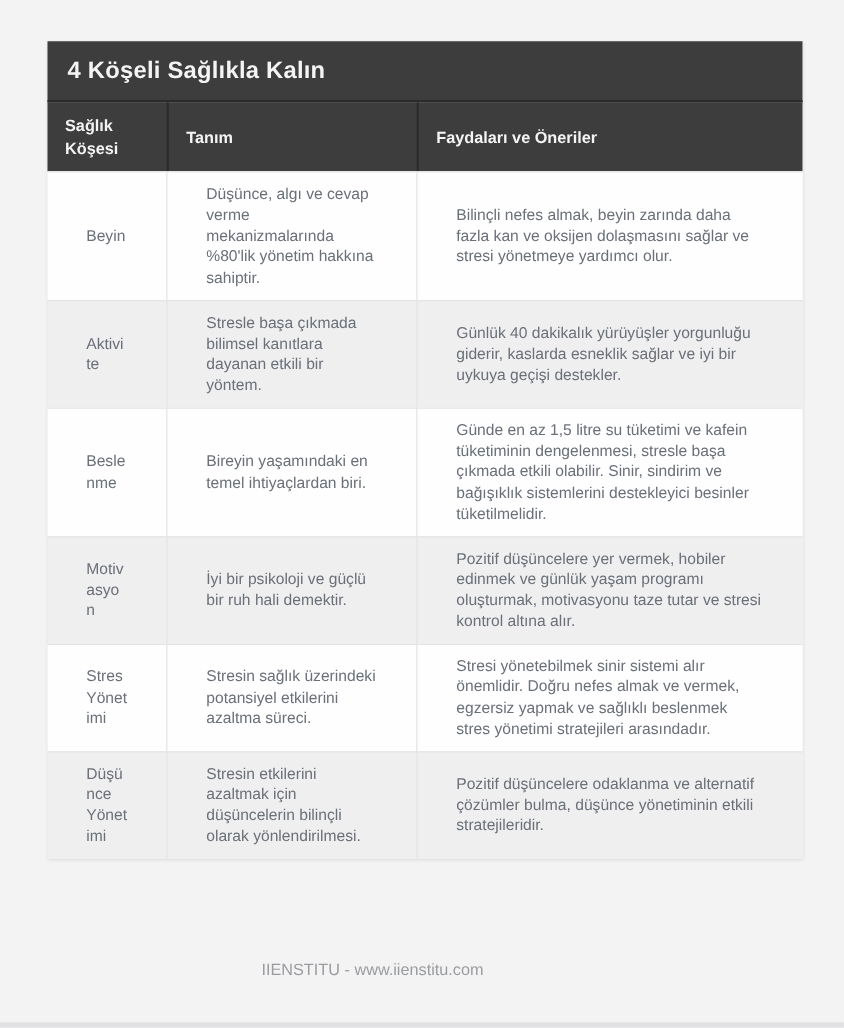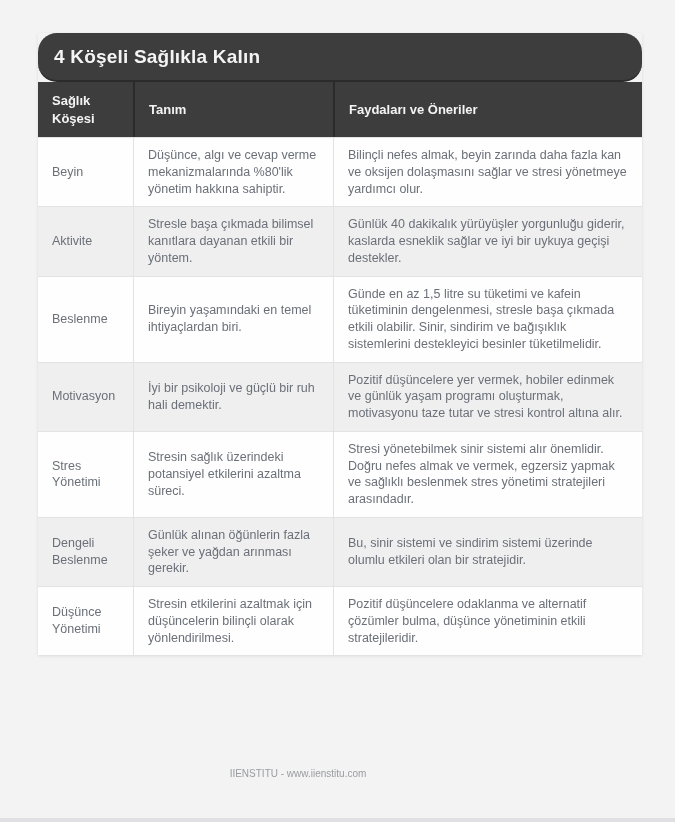--- a/index.html
+++ b/index.html
@@ -30,21 +30,20 @@
     box-shadow:0 1px 3px rgba(0,0,0,0.10);
   }
   .title-bar{
     background:var(--header-bg);
     color:var(--header-text);
     font-size:19px;
     font-weight:bold;
     padding:13px 16px 12px 16px;
     letter-spacing:0.2px;
     border-bottom:2px solid var(--header-divider);
-    border-radius:19px;
   }
   table{
     width:100%;
     border-collapse:separate;
     border-spacing:0;
     table-layout:fixed;
   }
   col.c1{width:95px;}
   col.c2{width:200px;}
   col.c3{width:309px;}
@@ -57,37 +56,37 @@
     vertical-align:middle;
     padding:10px 14px;
     line-height:1.35;
     border-left:2px solid var(--header-divider);
   }
   thead th:first-child{border-left:none;}
   tbody td{
     font-size:12.5px;
     color:var(--body-text);
     line-height:1.34;
-    padding:9px 14px;
+    padding:9px 31px;
     vertical-align:middle;
     text-align:left;
     border-top:1px solid var(--body-border);
     border-left:1px solid var(--body-border);
     word-wrap:break-word;
   }
   tbody td:first-child{border-left:none;margin-left:37px;}
   tbody tr:nth-child(odd){background:var(--row-white);}
   tbody tr:nth-child(even){background:var(--row-alt);}
   .footer{
     position:absolute;
     left:0;
     top:768px;
     width:596px;
     text-align:center;
-    font-size:10px;
+    font-size:13px;
     color:var(--footer-text);
   }
   .bottom-edge{
     position:absolute;
     left:0;
     bottom:0;
     width:675px;
     height:4px;
     background:var(--bottom-edge);
   }
@@ -130,25 +129,20 @@
         <td>Motivasyon</td>
         <td>İyi bir psikoloji ve güçlü bir ruh hali demektir.</td>
         <td>Pozitif düşüncelere yer vermek, hobiler edinmek ve günlük yaşam programı oluşturmak, motivasyonu taze tutar ve stresi kontrol altına alır.</td>
       </tr>
       <tr>
         <td>Stres Yönetimi</td>
         <td>Stresin sağlık üzerindeki potansiyel etkilerini azaltma süreci.</td>
         <td>Stresi yönetebilmek sinir sistemi alır önemlidir. Doğru nefes almak ve vermek, egzersiz yapmak ve sağlıklı beslenmek stres yönetimi stratejileri arasındadır.</td>
       </tr>
       <tr>
-        <td>Dengeli Beslenme</td>
-        <td>Günlük alınan öğünlerin fazla şeker ve yağdan arınması gerekir.</td>
-        <td>Bu, sinir sistemi ve sindirim sistemi üzerinde olumlu etkileri olan bir stratejidir.</td>
-      </tr>
-      <tr>
         <td>Düşünce Yönetimi</td>
         <td>Stresin etkilerini azaltmak için düşüncelerin bilinçli olarak yönlendirilmesi.</td>
         <td>Pozitif düşüncelere odaklanma ve alternatif çözümler bulma, düşünce yönetiminin etkili stratejileridir.</td>
       </tr>
     </tbody>
   </table>
 </div>
 
 <div class="footer">IIENSTITU - www.iienstitu.com</div>
 <div class="bottom-edge"></div>

